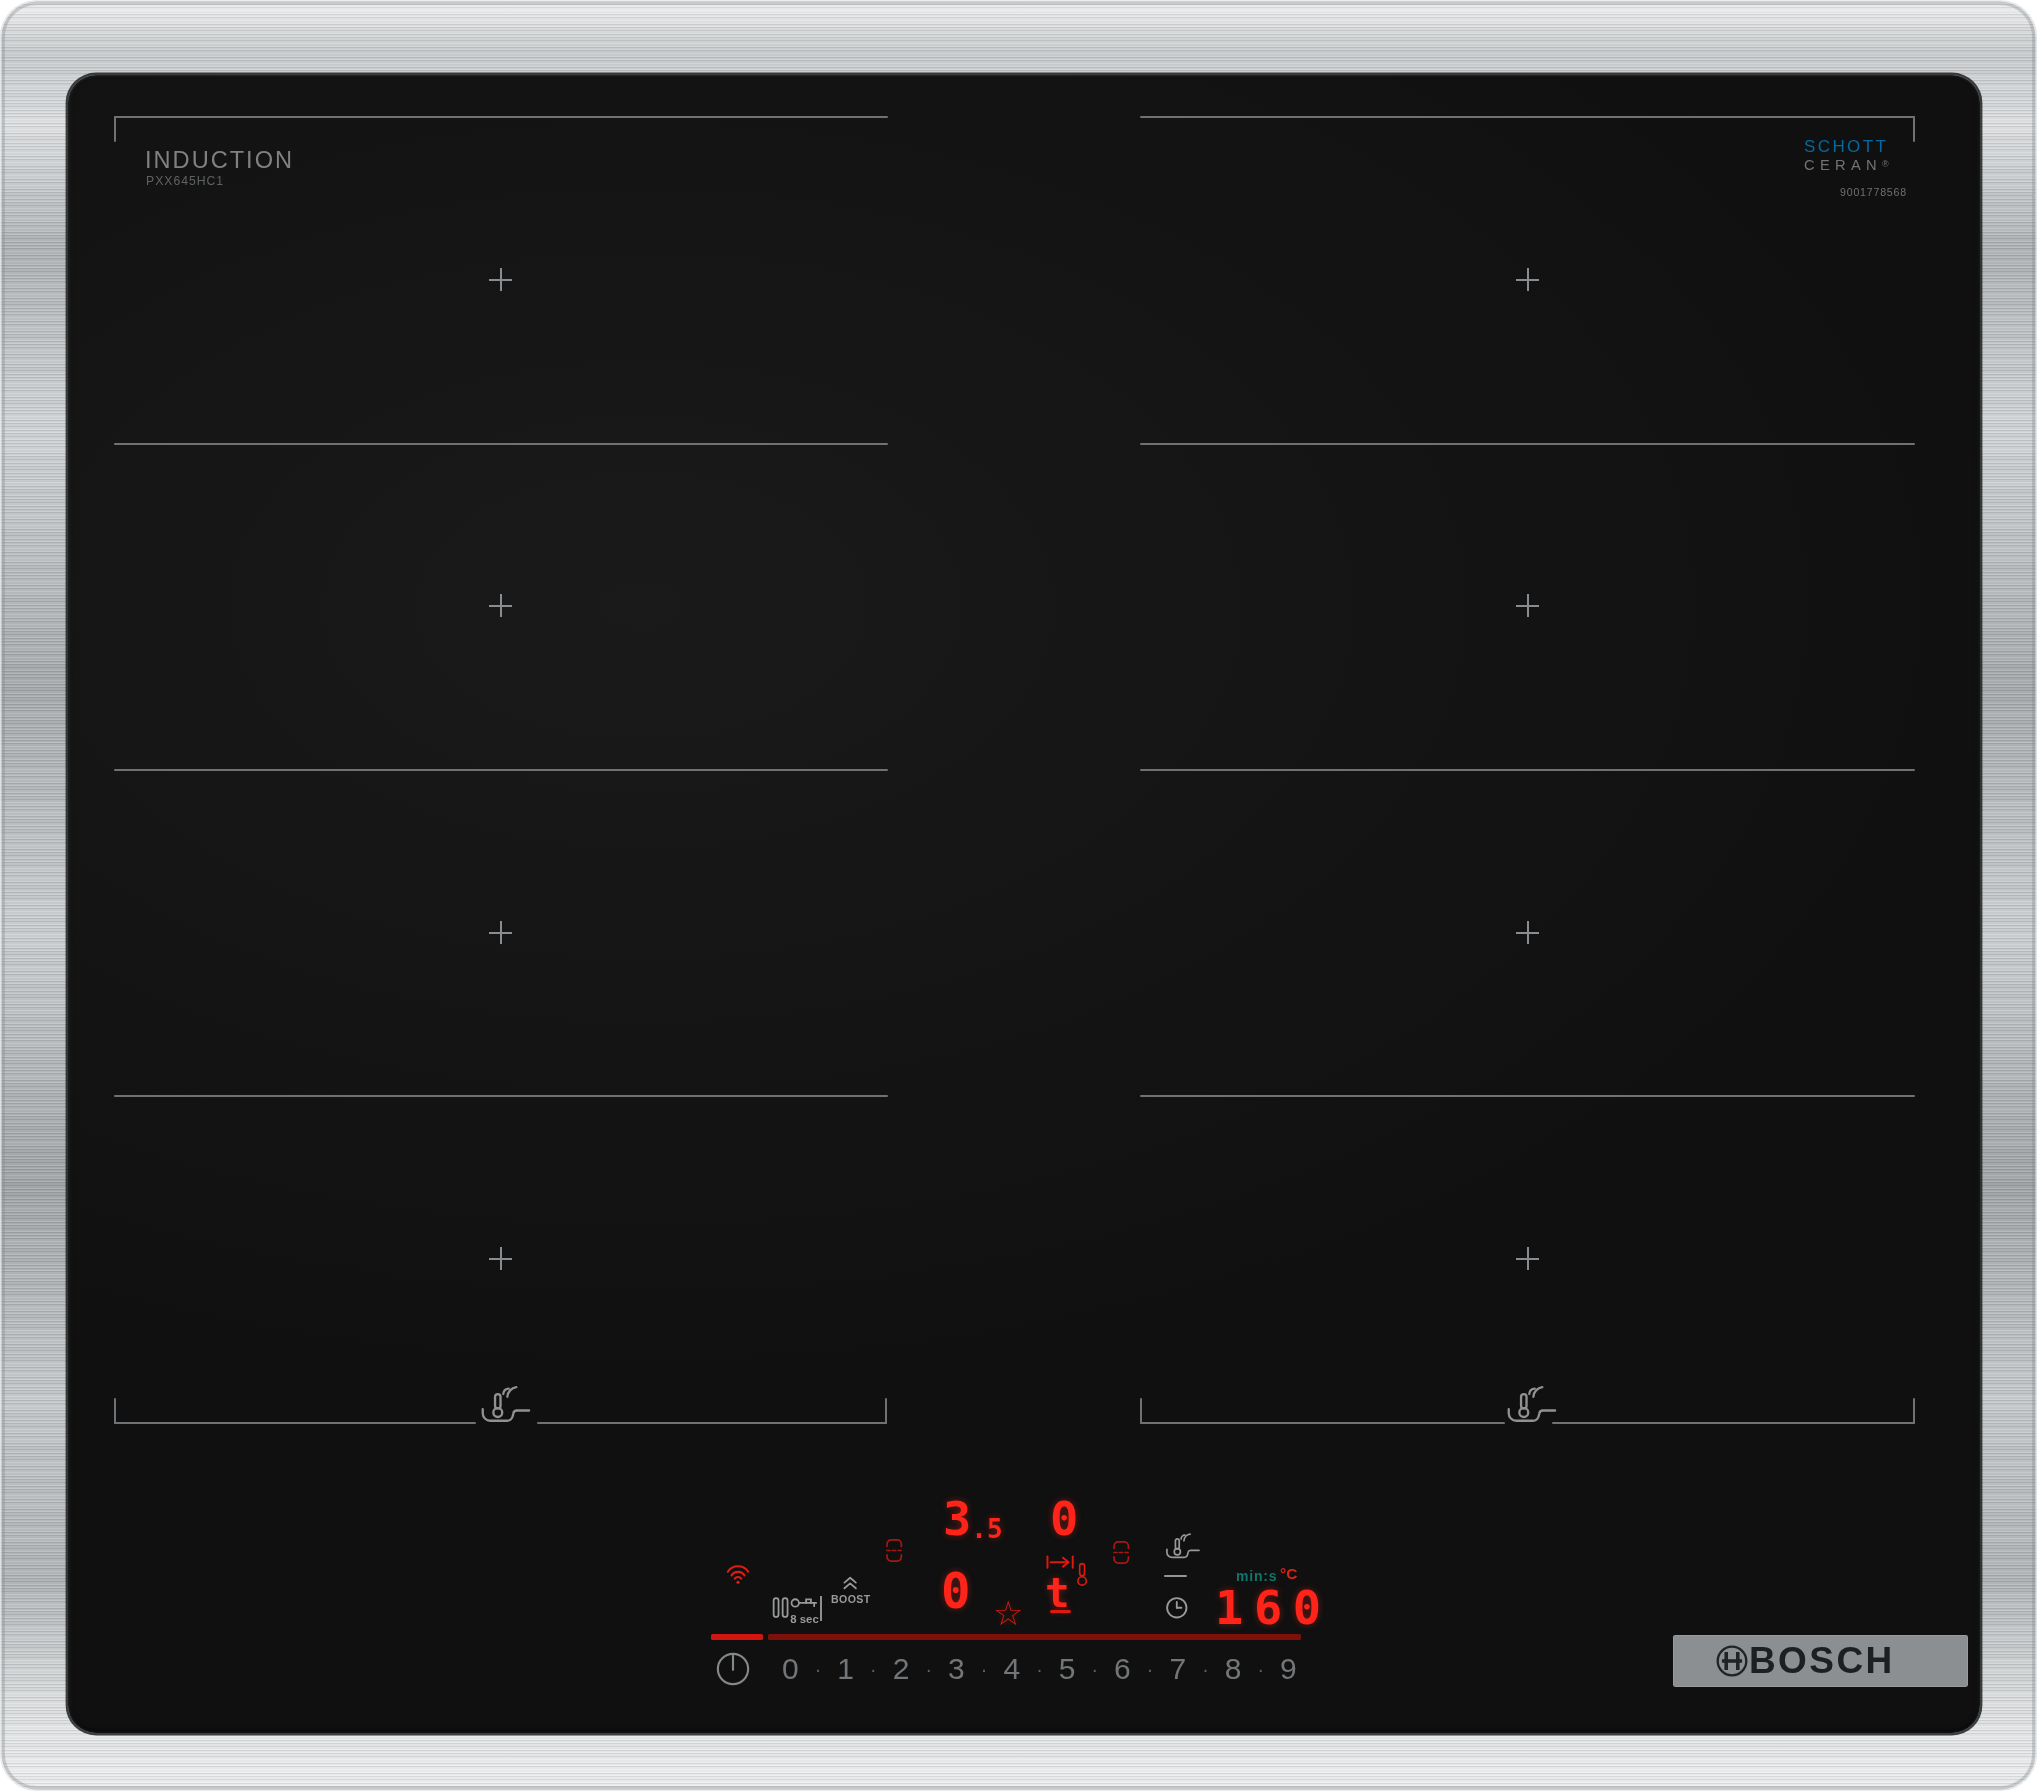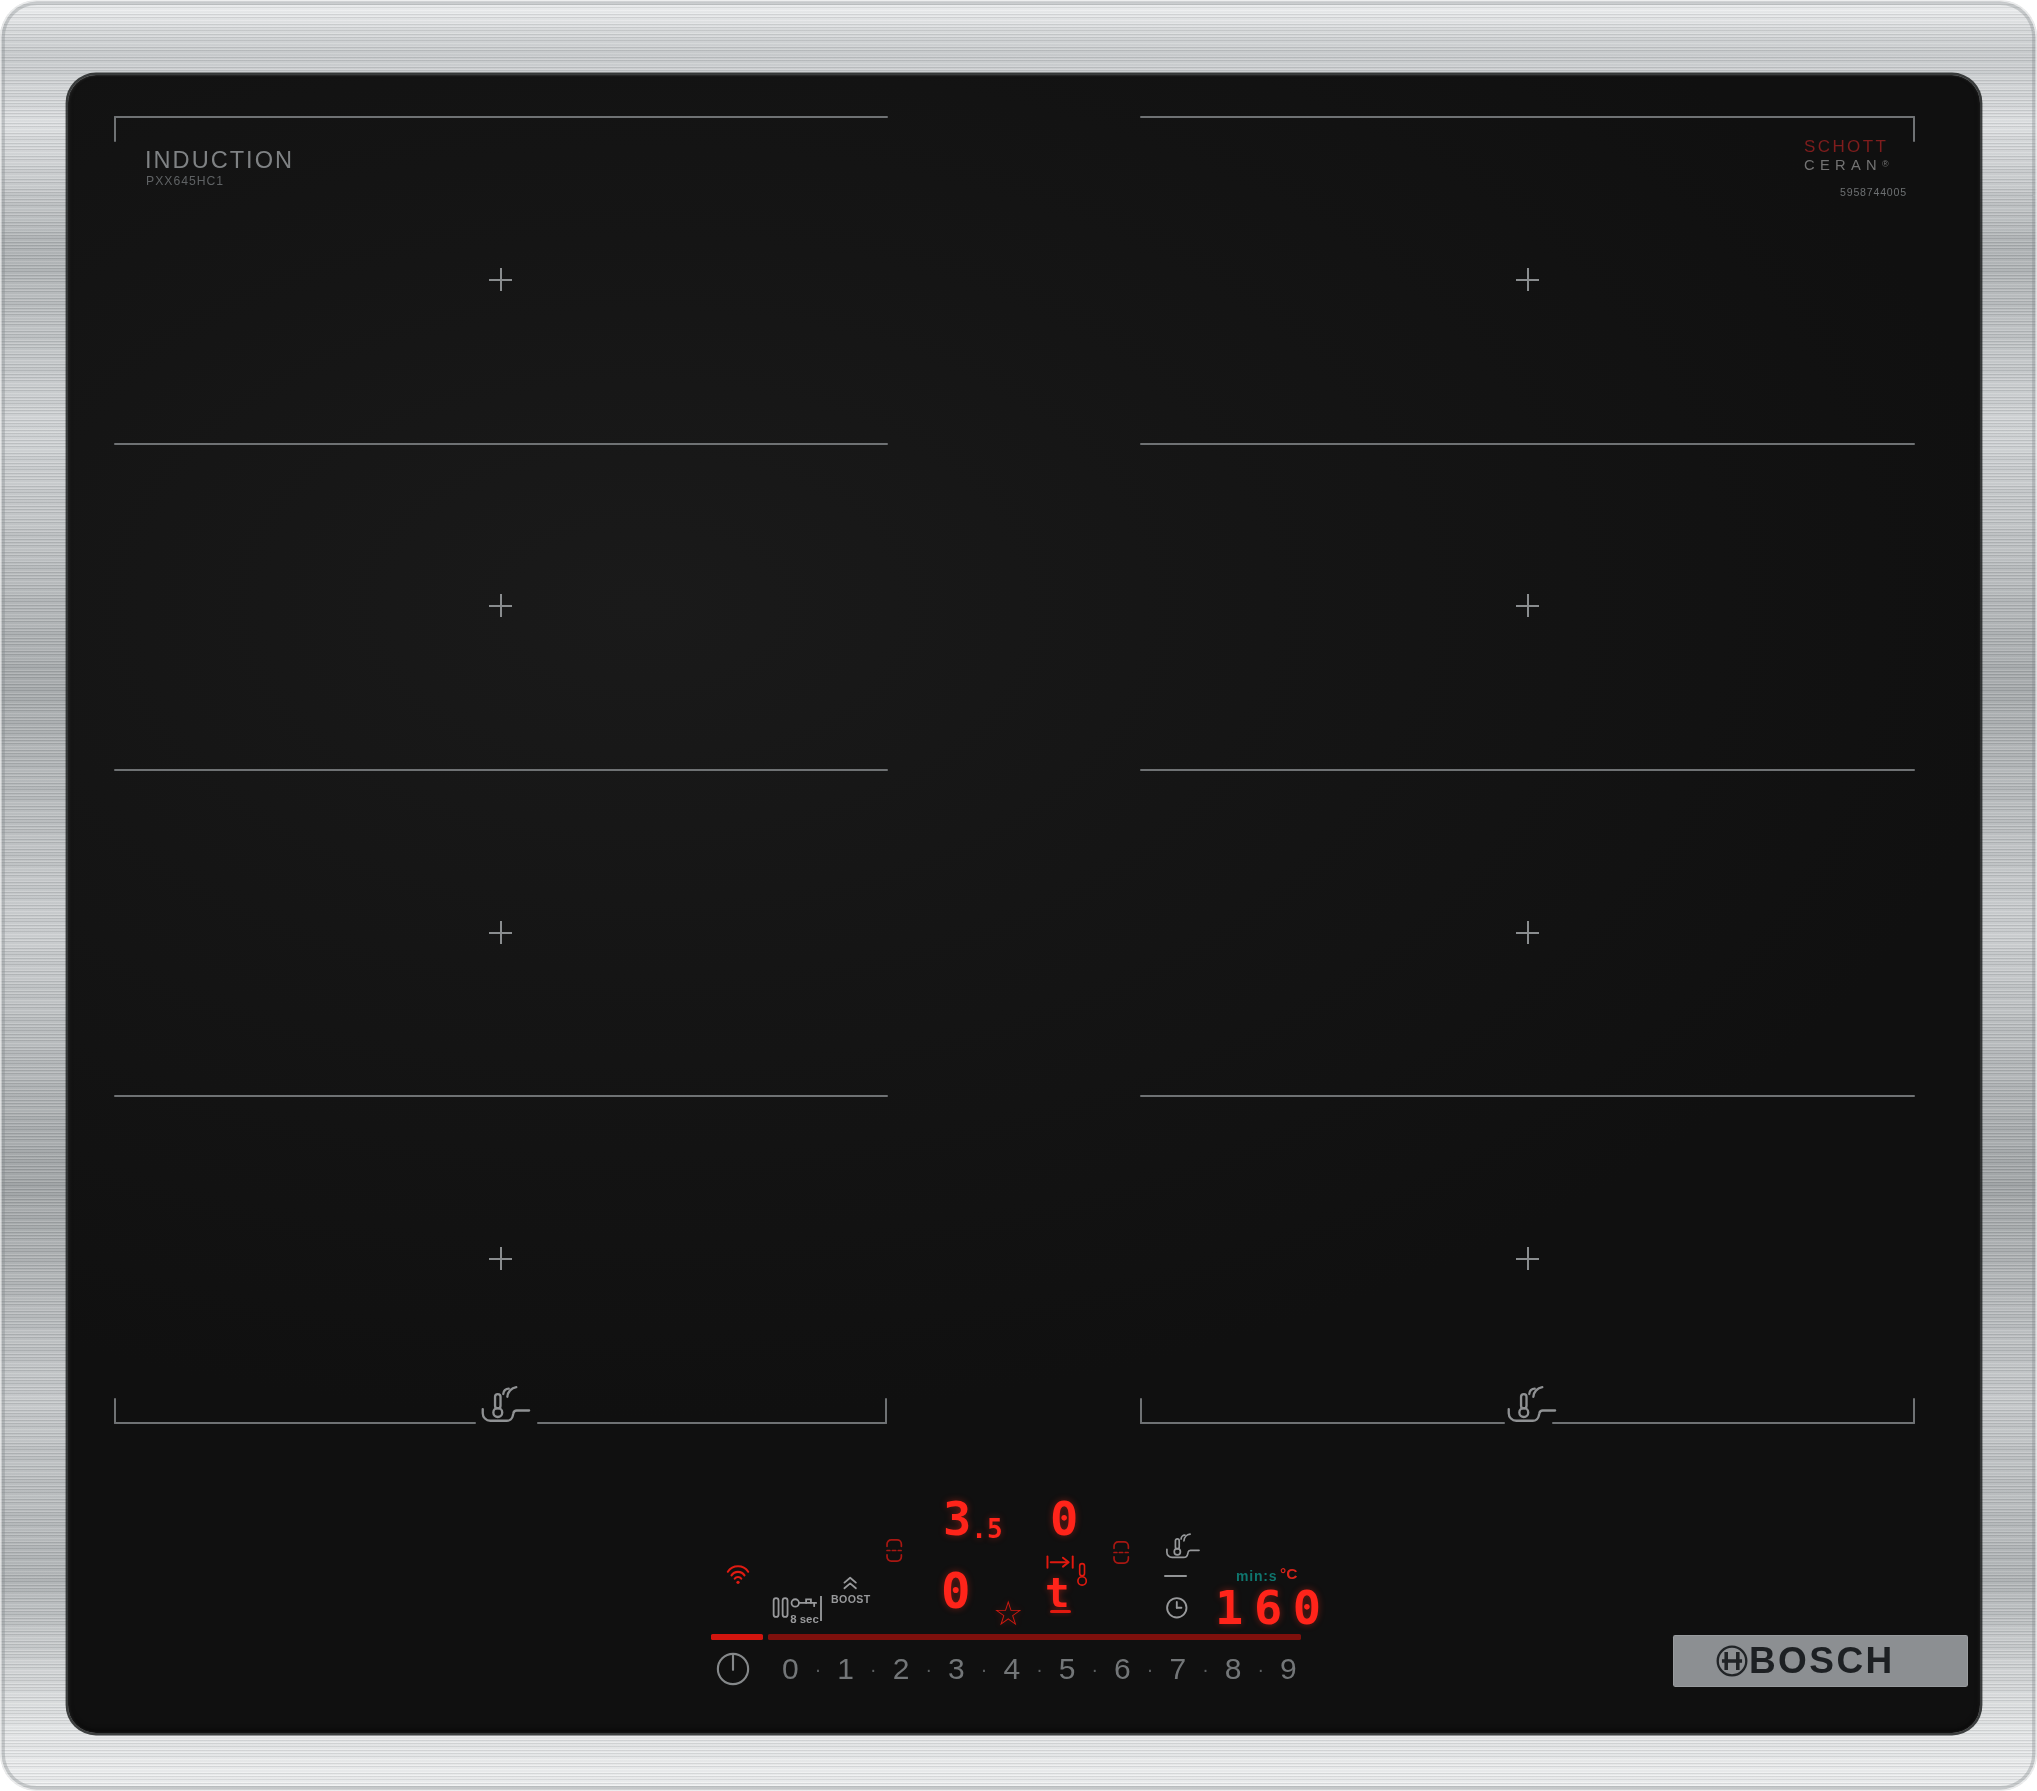--- a/index.html
+++ b/index.html
@@ -13,21 +13,21 @@
   
   .glass{position:absolute;left:68px;top:75px;width:1912px;height:1658px;border-radius:28px;
     background:radial-gradient(1384px 814px at 30% 32%, #1a1a1a 0%, #151515 45%, #101010 100%);
     box-shadow: inset 0 0.8px 1.6px rgba(255,255,255,.07), inset 1.6px 0 3.3px rgba(255,255,255,.08),
                 inset -1.6px 0 3.3px rgba(255,255,255,.05), inset 0 -2.4px 4.9px rgba(0,0,0,.65),
                 0 0 0 2.4px rgba(20,22,23,.8);}
   .abs{position:absolute;}
   
   .induction{color:#7f8284;font-size:23.6px;letter-spacing:2px;font-weight:400;}
   .model{color:#5f6264;font-size:12.2px;letter-spacing:1px;}
-  .schott1{color:#7f1d1d;font-size:17px;letter-spacing:2.4px;font-weight:500;}
+  .schott1{color:#0369a1;font-size:17px;letter-spacing:2.4px;font-weight:500;}
   .schott2{color:#737373;font-size:14.7px;letter-spacing:5.3px;font-weight:500;}
   .reg{font-size:9px;vertical-align:3.3px;letter-spacing:0;}
   .serial{color:#6d7072;font-size:10.6px;letter-spacing:0.8px;}
   
   .hline{position:absolute;height:2.4px;background:#6f7274;border-radius:1.6px;}
   .vtick{position:absolute;width:2.4px;height:26px;background:#6f7274;border-radius:1.6px;}
   .plus{position:absolute;width:23px;height:23px;}
   .plus::before{content:"";position:absolute;left:0;top:10.6px;width:23px;height:2px;background:#8a8d8f;}
   .plus::after{content:"";position:absolute;left:10.6px;top:0;width:2px;height:23px;background:#8a8d8f;}
   .zoneicon svg{display:block;}
@@ -56,21 +56,21 @@
   <div class="frame"></div>
   <div class="glass"></div>
 
   <div class="abs induction" style="left:145px;top:147px;">INDUCTION</div>
   <div class="abs model" style="left:146px;top:174px;">PXX645HC1</div>
 
   <div class="abs" style="left:1804px;top:137px;width:122px;text-align:left;">
     <div class="schott1">SCHOTT</div>
     <div class="schott2"><span>CERAN</span><span class="reg">®</span></div>
   </div>
-  <div class="abs serial" style="left:1840px;top:186px;">5958744005</div>
+  <div class="abs serial" style="left:1840px;top:186px;">9001778568</div>
 
   <div class="hline" style="left:114px;top:116px;width:774px;"></div>
   <div class="vtick" style="left:114px;top:116px;"></div>
   <div class="hline" style="left:114px;top:443px;width:774px;"></div>
   <div class="hline" style="left:114px;top:769px;width:774px;"></div>
   <div class="hline" style="left:114px;top:1095px;width:774px;"></div>
   <div class="hline" style="left:114px;top:1422px;width:362px;"></div>
   <div class="hline" style="left:537px;top:1422px;width:350px;"></div>
   <div class="vtick" style="left:114px;top:1398px;"></div>
   <div class="vtick" style="left:885px;top:1398px;"></div>

